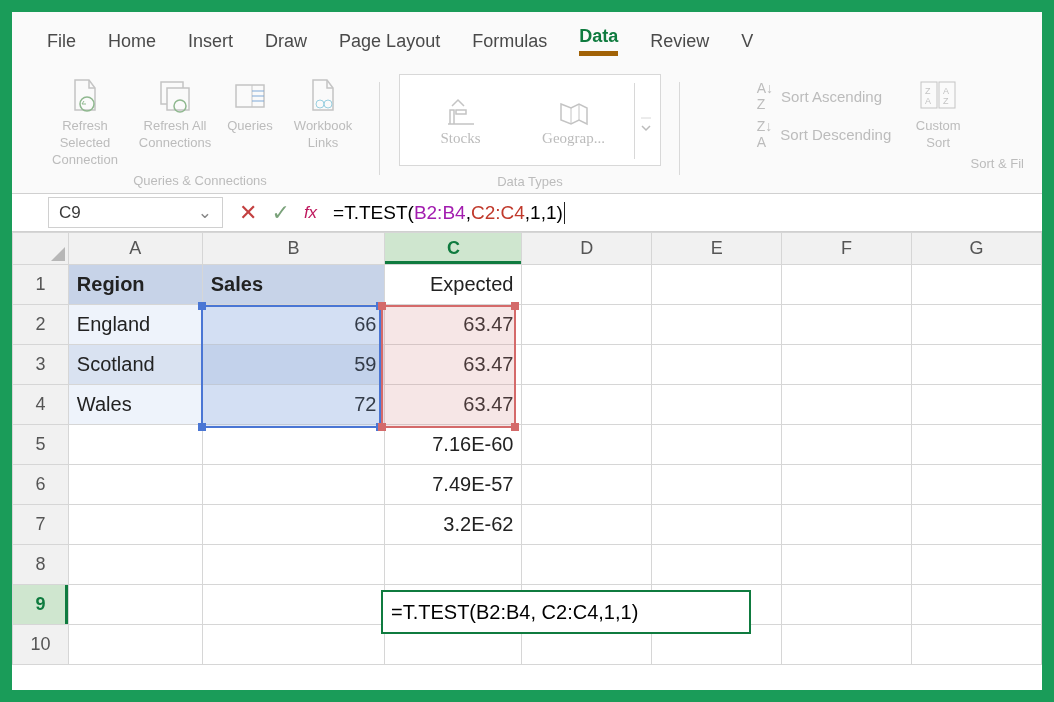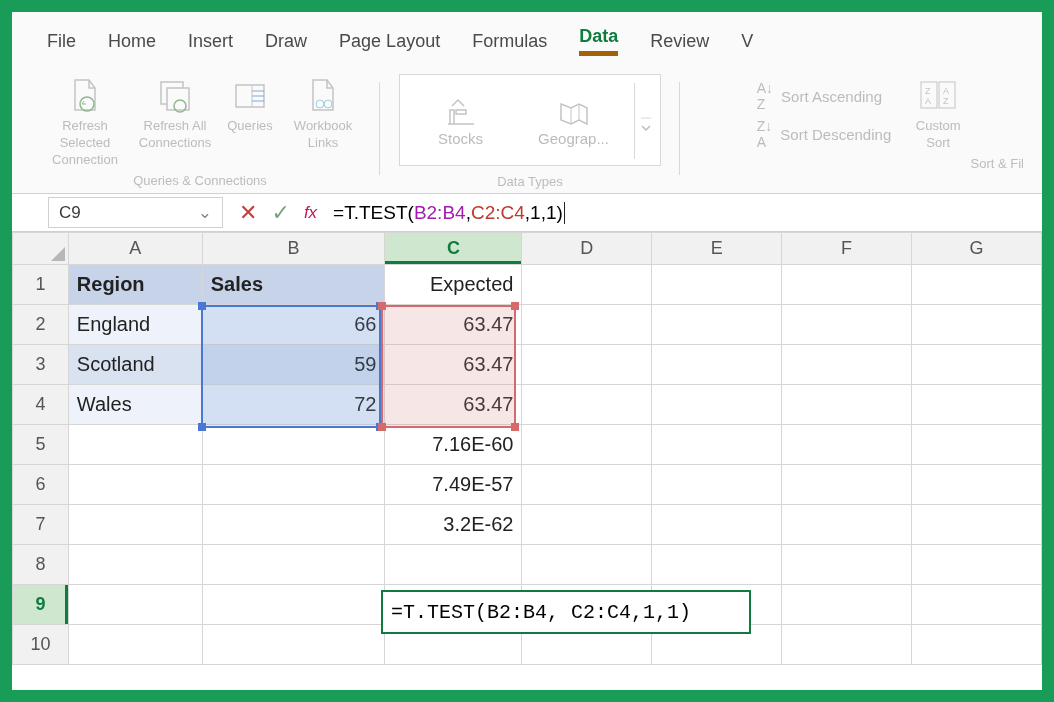--- a/index.html
+++ b/index.html
@@ -81,20 +81,21 @@
   }
   .gallery {
     display: flex;
     border: 1px solid #d8d8d8;
     background: #fff;
     padding: 8px 4px 6px 8px;
     gap: 8px;
     margin: 2px 6px 4px 6px;
     height: 92px;
     align-items: center;
+    font-family: Liberation Serif, serif;
   }
   .gallery-item {
     display: flex; flex-direction: column; align-items: center;
     width: 105px; font-size: 15px; color: #bcbcbc;
   }
   .gallery-drop {
     width: 22px; align-self: stretch; display: flex;
     border-left: 1px solid #d8d8d8;
     align-items: center; justify-content: center;
   }
@@ -226,21 +227,20 @@
   .handle.bl{bottom:-5px; left:-5px;} .handle.br{bottom:-5px; right:-5px;}
 
   
   .formula-cell {
     position: absolute;
     border: 2px solid #0f7b3f;
     background: #fff;
     font-size: 20px;
     display: flex; align-items: center;
     padding: 0 8px;
-    font-family: Liberation Mono, monospace;
   }
 
   td.hdr-blue { background: #c7d3e8; }
   td.data-blue1 { background: #eef3fb; }
   td.data-blue2 { background: #d9e2f1; }
 </style>
 </head>
 <body>
 
 <div class="window">

